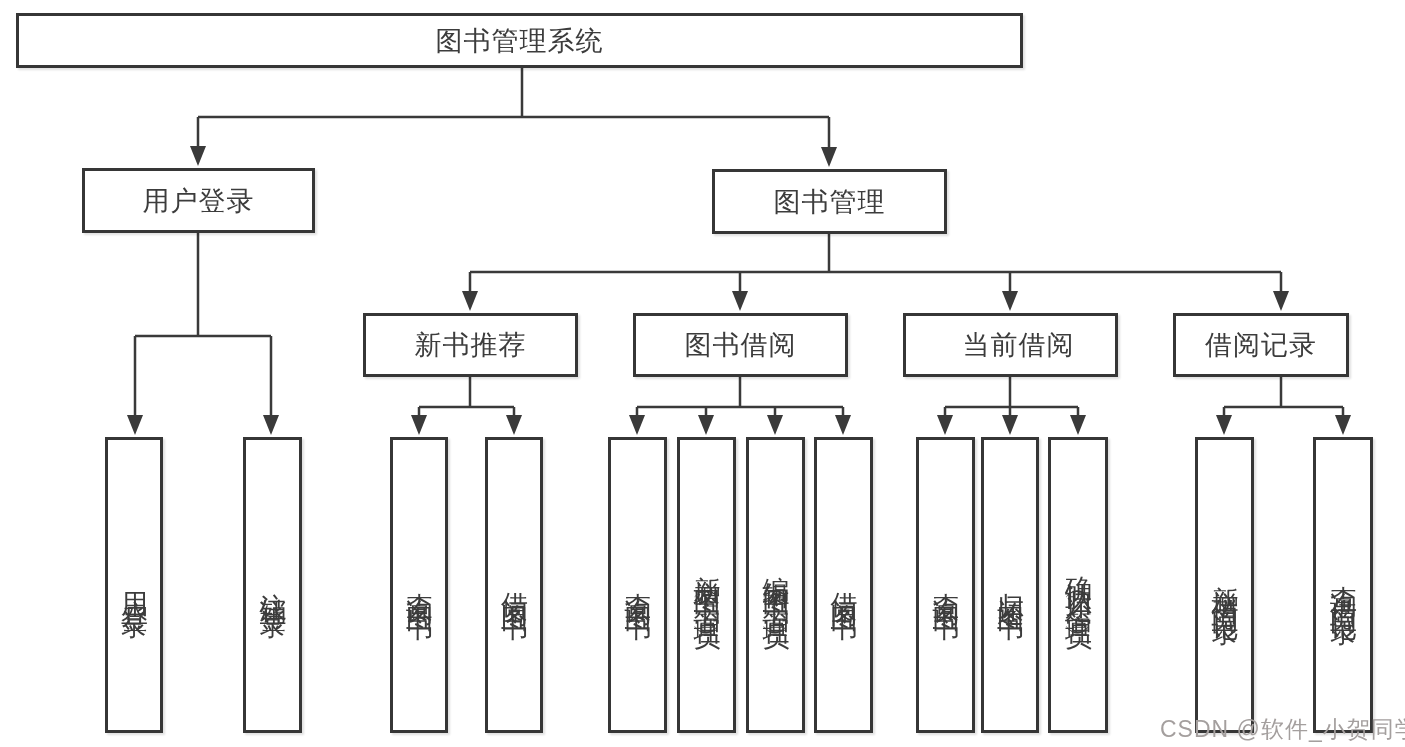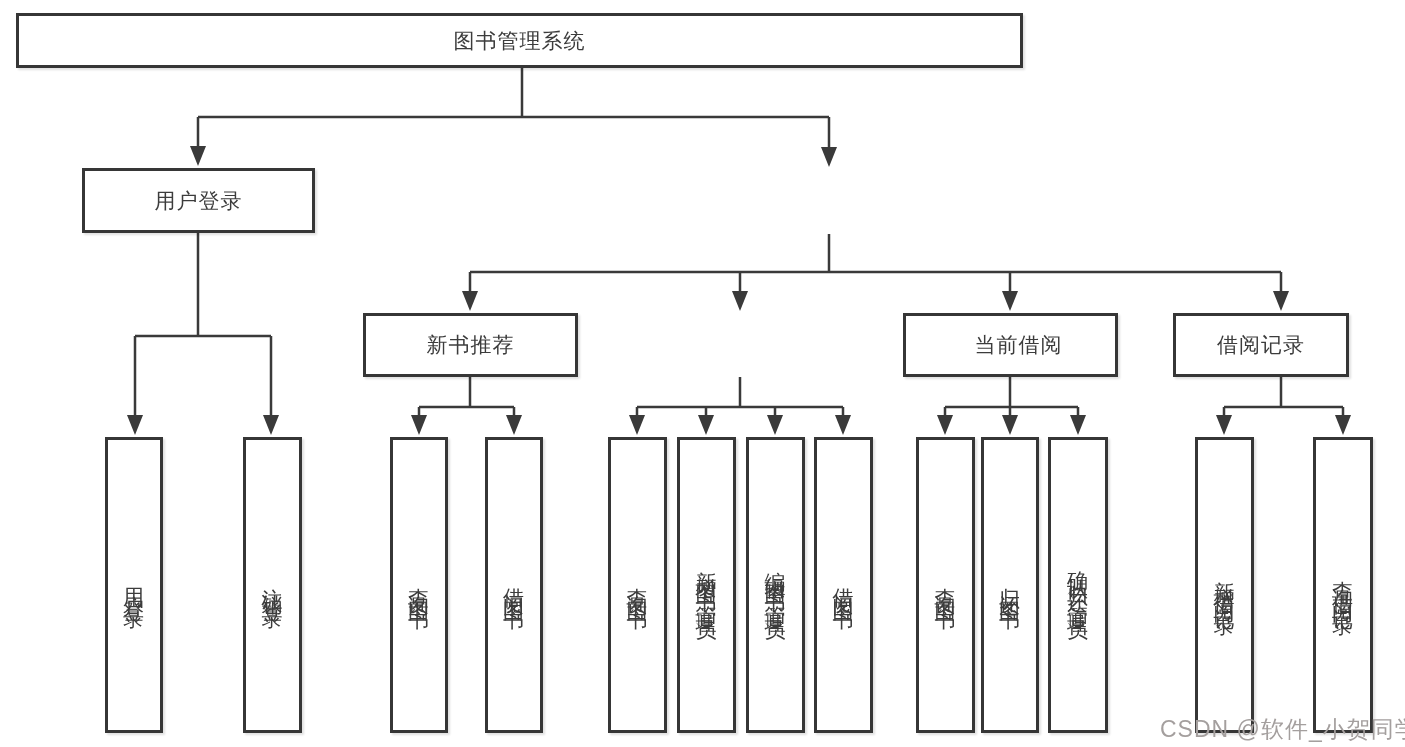--- a/index.html
+++ b/index.html
@@ -24,21 +24,21 @@
     pointer-events: none;
   }
   .node {
     position: absolute;
     box-sizing: border-box;
     border: 3px solid #363636;
     background: #ffffff;
     display: flex;
     align-items: center;
     justify-content: center;
-    font-size: 21px;
+    font-size: 27px;
     color: #3c3c3c;
     letter-spacing: 1px;
     box-shadow: 2px 2px 2px rgba(0,0,0,0.12);
   }
   .root  { left: 16px;  top: 13px;  width: 1007px; height: 55px; }
   .lvl2a { left: 82px;  top: 168px; width: 233px;  height: 65px; }
   .lvl2b { left: 712px; top: 169px; width: 235px;  height: 65px; }
   .lvl3  { top: 313px; height: 64px; }
   .leaf  { top: 437px; height: 296px; }
   .vtext {
@@ -103,23 +103,29 @@
     <path fill="#3a3a3a" d="M1335,415 L1351,415 L1343,435 Z"></path>
   </svg>
 
   <div class="node root">
     <span>图书管理系统</span>
   </div>
 
   <div class="node lvl2a">
     <span>用户登录</span>
   </div>
+  <div class="node lvl2b">
+    <span>图书管理</span>
+  </div>
 
   <div class="node lvl3" style="left:363px;width:215px;justify-content:center;">
     <span>新书推荐</span>
+  </div>
+  <div class="node lvl3" style="left:633px;width:215px;">
+    <span>图书借阅</span>
   </div>
   <div class="node lvl3" style="left:903px;width:215px;padding-left:16px;">
     <span>当前借阅</span>
   </div>
   <div class="node lvl3" style="left:1173px;width:176px;">
     <span>借阅记录</span>
   </div>
 
   <div class="node leaf" style="left:105px;width:58px;">
     <span class="vtext">用户登录</span>

